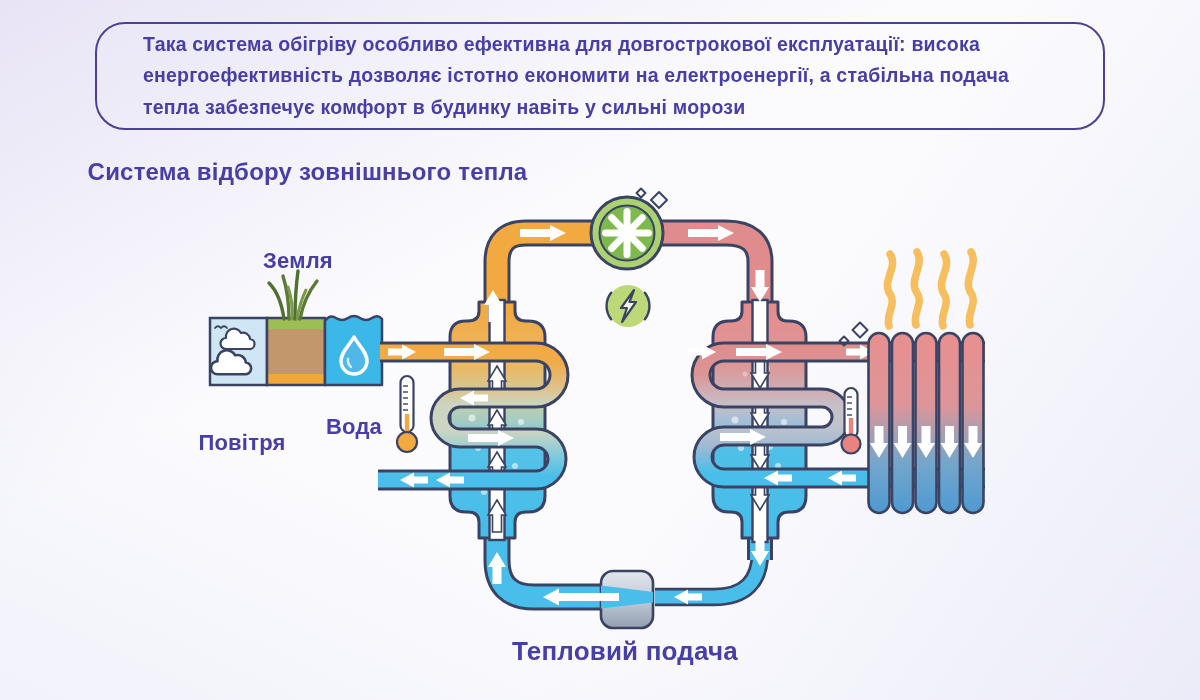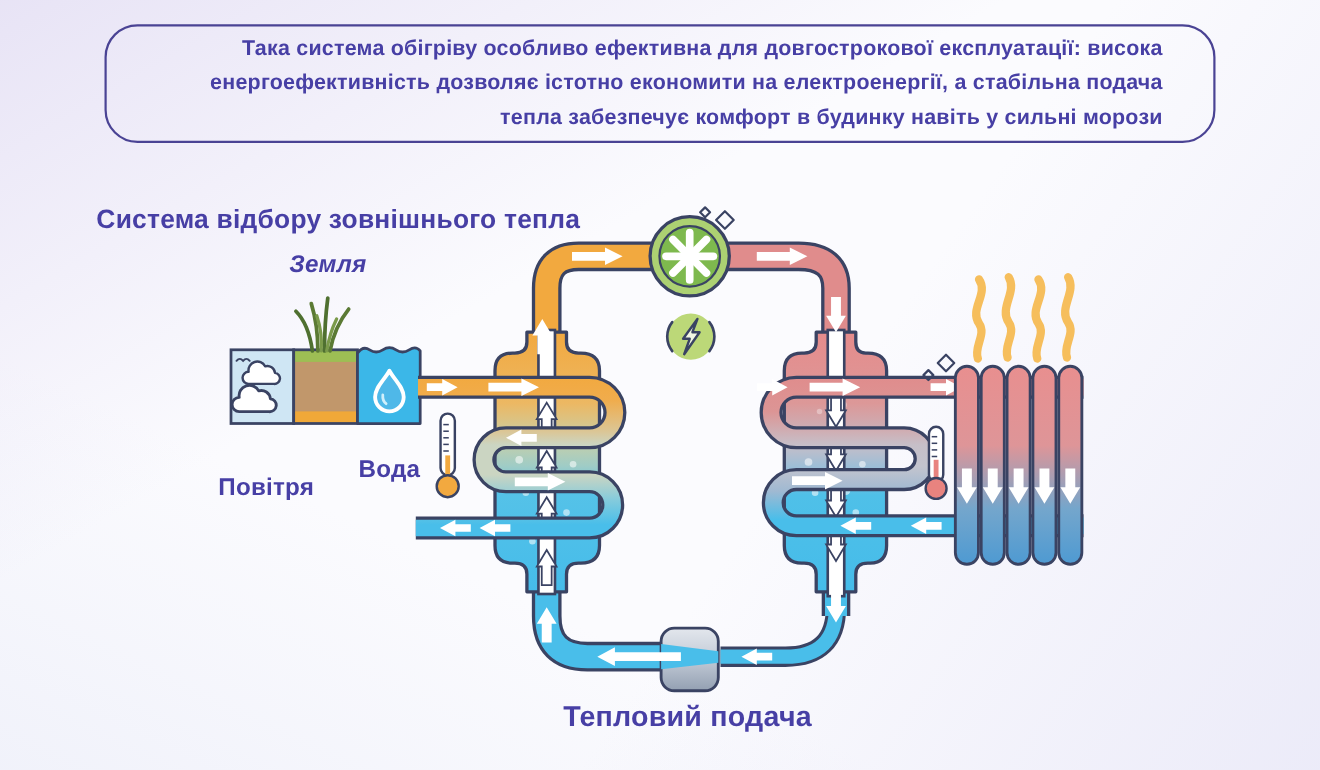--- a/index.html
+++ b/index.html
@@ -25,28 +25,28 @@
       linear-gradient(25deg, rgba(228,231,246,.45), rgba(255,255,255,0) 30%),
       var(--bg);
   }
   .callout{
     position:absolute;left:95px;top:22px;width:1010px;height:108px;
     border:2px solid #4A4394;border-radius:30px;
     display:flex;align-items:center;justify-content:center;
     box-sizing:border-box;padding:0 46px;
   }
   .callout p{
-    margin:0;text-align:right;color:var(--txt);
+    margin:0;text-align:left;color:var(--txt);
     font-size:19.5px;line-height:1.62;font-weight:bold;letter-spacing:.2px;
   }
   .lbl{
     position:absolute;color:var(--txt);font-weight:bold;text-align:center;
     letter-spacing:.2px;
   }
-  .lbl.big{font-size:24px;margin-top:28px;}
+  .lbl.big{font-size:24px;}
   .lbl.mid{font-size:22px;}
   .lbl.pump{font-size:26px;}
   svg{position:absolute;left:0;top:0;}
 </style>
 </head>
 <body>
 
 <div class="stage">
 
   <svg width="1200" height="700" viewBox="0 0 1200 700">
@@ -322,17 +322,17 @@
       <rect x="848.8" y="418" width="4.4" height="18" fill="#E8837F"></rect>
       <circle cx="851" cy="444" r="9.5" fill="#E8837F" stroke="var(--ink)" stroke-width="2.2"></circle>
     </g>
   </svg>
 
   <div class="callout">
     <p>Така система обігріву особливо ефективна для довгострокової експлуатації: висока енергоефективність дозволяє істотно економити на електроенергії, а стабільна подача тепла забезпечує комфорт в будинку навіть у сильні морози</p>
   </div>
 
   <div class="lbl big" style="left:75px;  top:158px; width:465px;">Система відбору зовнішнього тепла</div>
-  <div class="lbl mid" style="left:253px; top:227px; width:90px;font-style:italic;">Земля</div>
+  <div class="lbl mid" style="left:253px; top:248px; width:90px;">Земля</div>
   <div class="lbl mid" style="left:188px; top:430px; width:108px;">Повітря</div>
   <div class="lbl mid" style="left:318px; top:414px; width:72px;">Вода</div>
   <div class="lbl pump" style="left:500px; top:636px; width:250px;">Тепловий подача</div>
 </div>
 
 </body></html>

